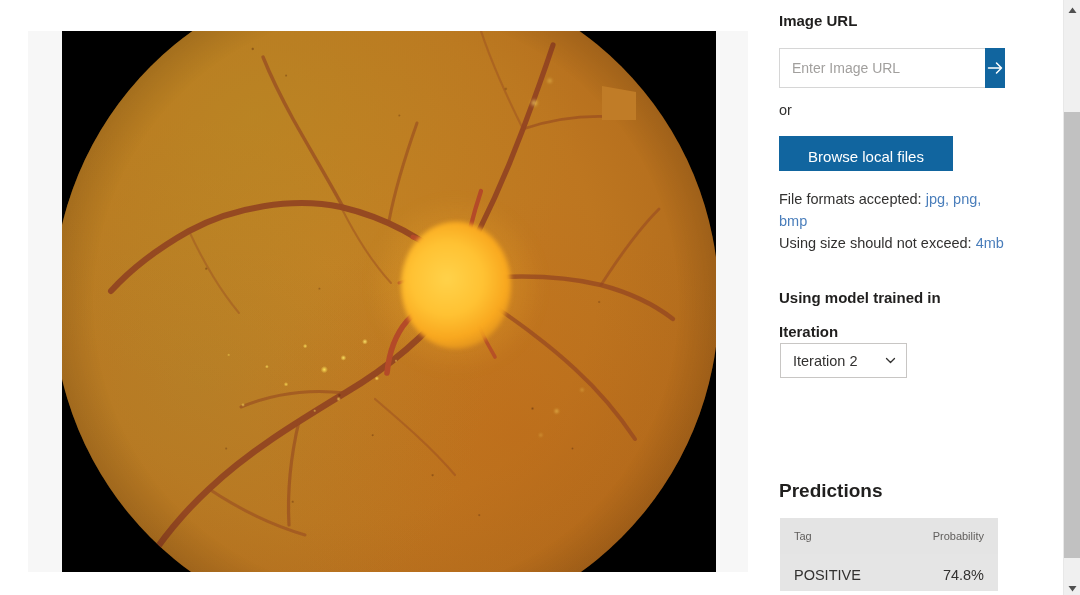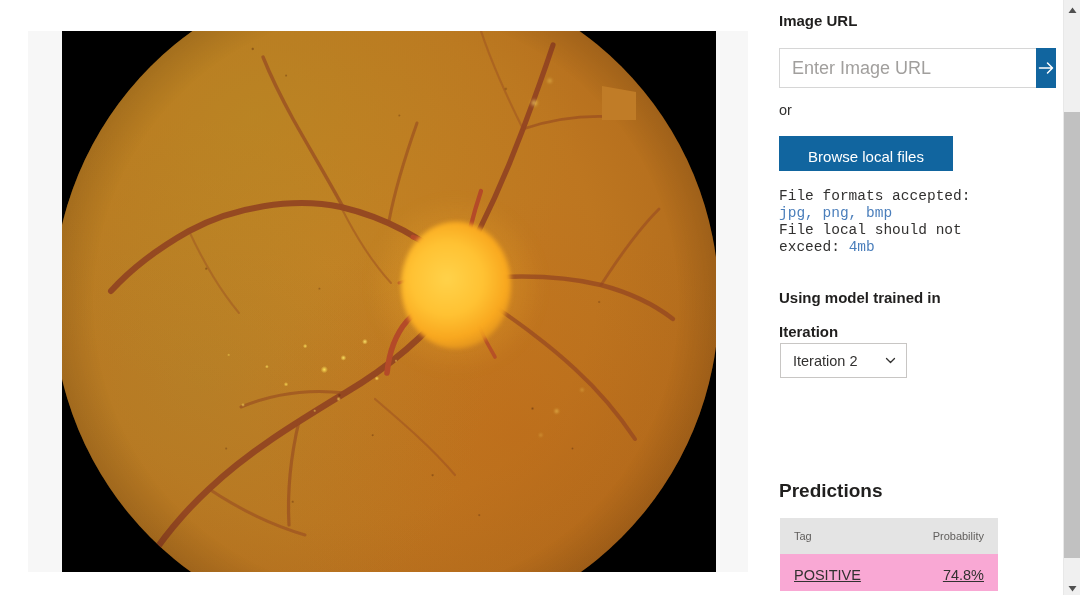--- a/index.html
+++ b/index.html
@@ -176,21 +176,21 @@
     display: flex;
     box-sizing: border-box;
   }
   #url-input {
     flex: 1;
     border: 1px solid #d6d6d6;
     border-right: none;
     outline: none;
     padding: 0 12px;
     font-family: "Liberation Sans", sans-serif;
-    font-size: 18px;
+    font-size: 14px;
     color: #323130;
     background: #ffffff;
     box-sizing: border-box;
   }
   #url-input::placeholder { color: #a19f9d; }
   #url-submit {
     width: 42px;
     background: #11659f;
     border: none;
     cursor: pointer;
@@ -220,23 +220,22 @@
     font-size: 15px;
     cursor: pointer;
     padding: 12px;
   }
 
   #file-help {
     position: absolute;
     left: 9px; top: 188px;
     width: 228px;
     font-size: 14.5px;
-    line-height: 17px;
+    line-height: 22px;
     color: #323130;
-    font-family: Liberation Mono, monospace;
   }
   .blue-val { color: #4a7ebb; }
 
   #model-label { position: absolute; left: 9px; top: 288px; }
   #iteration-label { position: absolute; left: 9px; top: 322px; }
 
   #iteration-select {
     position: absolute;
     left: 10px; top: 343px;
     width: 127px; height: 35px;
@@ -279,22 +278,21 @@
     font-size: 11px;
     color: #605e5c;
     text-align: left;
     padding: 12px 14px;
   }
   #predictions-table thead th.num { text-align: right; }
   #predictions-table tbody td {
     font-size: 14.5px;
     color: #323130;
     padding: 13px 14px 8px 14px;
-    background: #f9a8d4;
-    text-decoration: underline;
+    background: #e5e5e5;
   }
   #predictions-table tbody td.num { text-align: right; }
 
   
   #scrollbar {
     position: absolute;
     right: 0; top: 0;
     width: 17px; height: 595px;
     background: #f0f0f0;
     border-left: 1px solid #e8e8e8;
@@ -385,21 +383,21 @@
       </span>
     </button>
   </div>
 
   <div id="or-text">or</div>
 
   <button id="browse-button">Browse local files</button>
 
   <div id="file-help">
     <span>File formats accepted: </span><span class="blue-val">jpg, png, bmp</span><br>
-    <span>File local should not exceed: </span><span class="blue-val">4mb</span>
+    <span>Using size should not exceed: </span><span class="blue-val">4mb</span>
   </div>
 
   <div class="sec-label" id="model-label">Using model trained in</div>
 
   <div class="sec-label" id="iteration-label">Iteration</div>
 
   <div id="iteration-select">
     <span id="iteration-select-value">Iteration 2</span>
     <span>
       <svg id="iteration-chevron" width="13" height="13" viewBox="0 0 13 13" fill="none" stroke="#323130" stroke-width="1.3">

